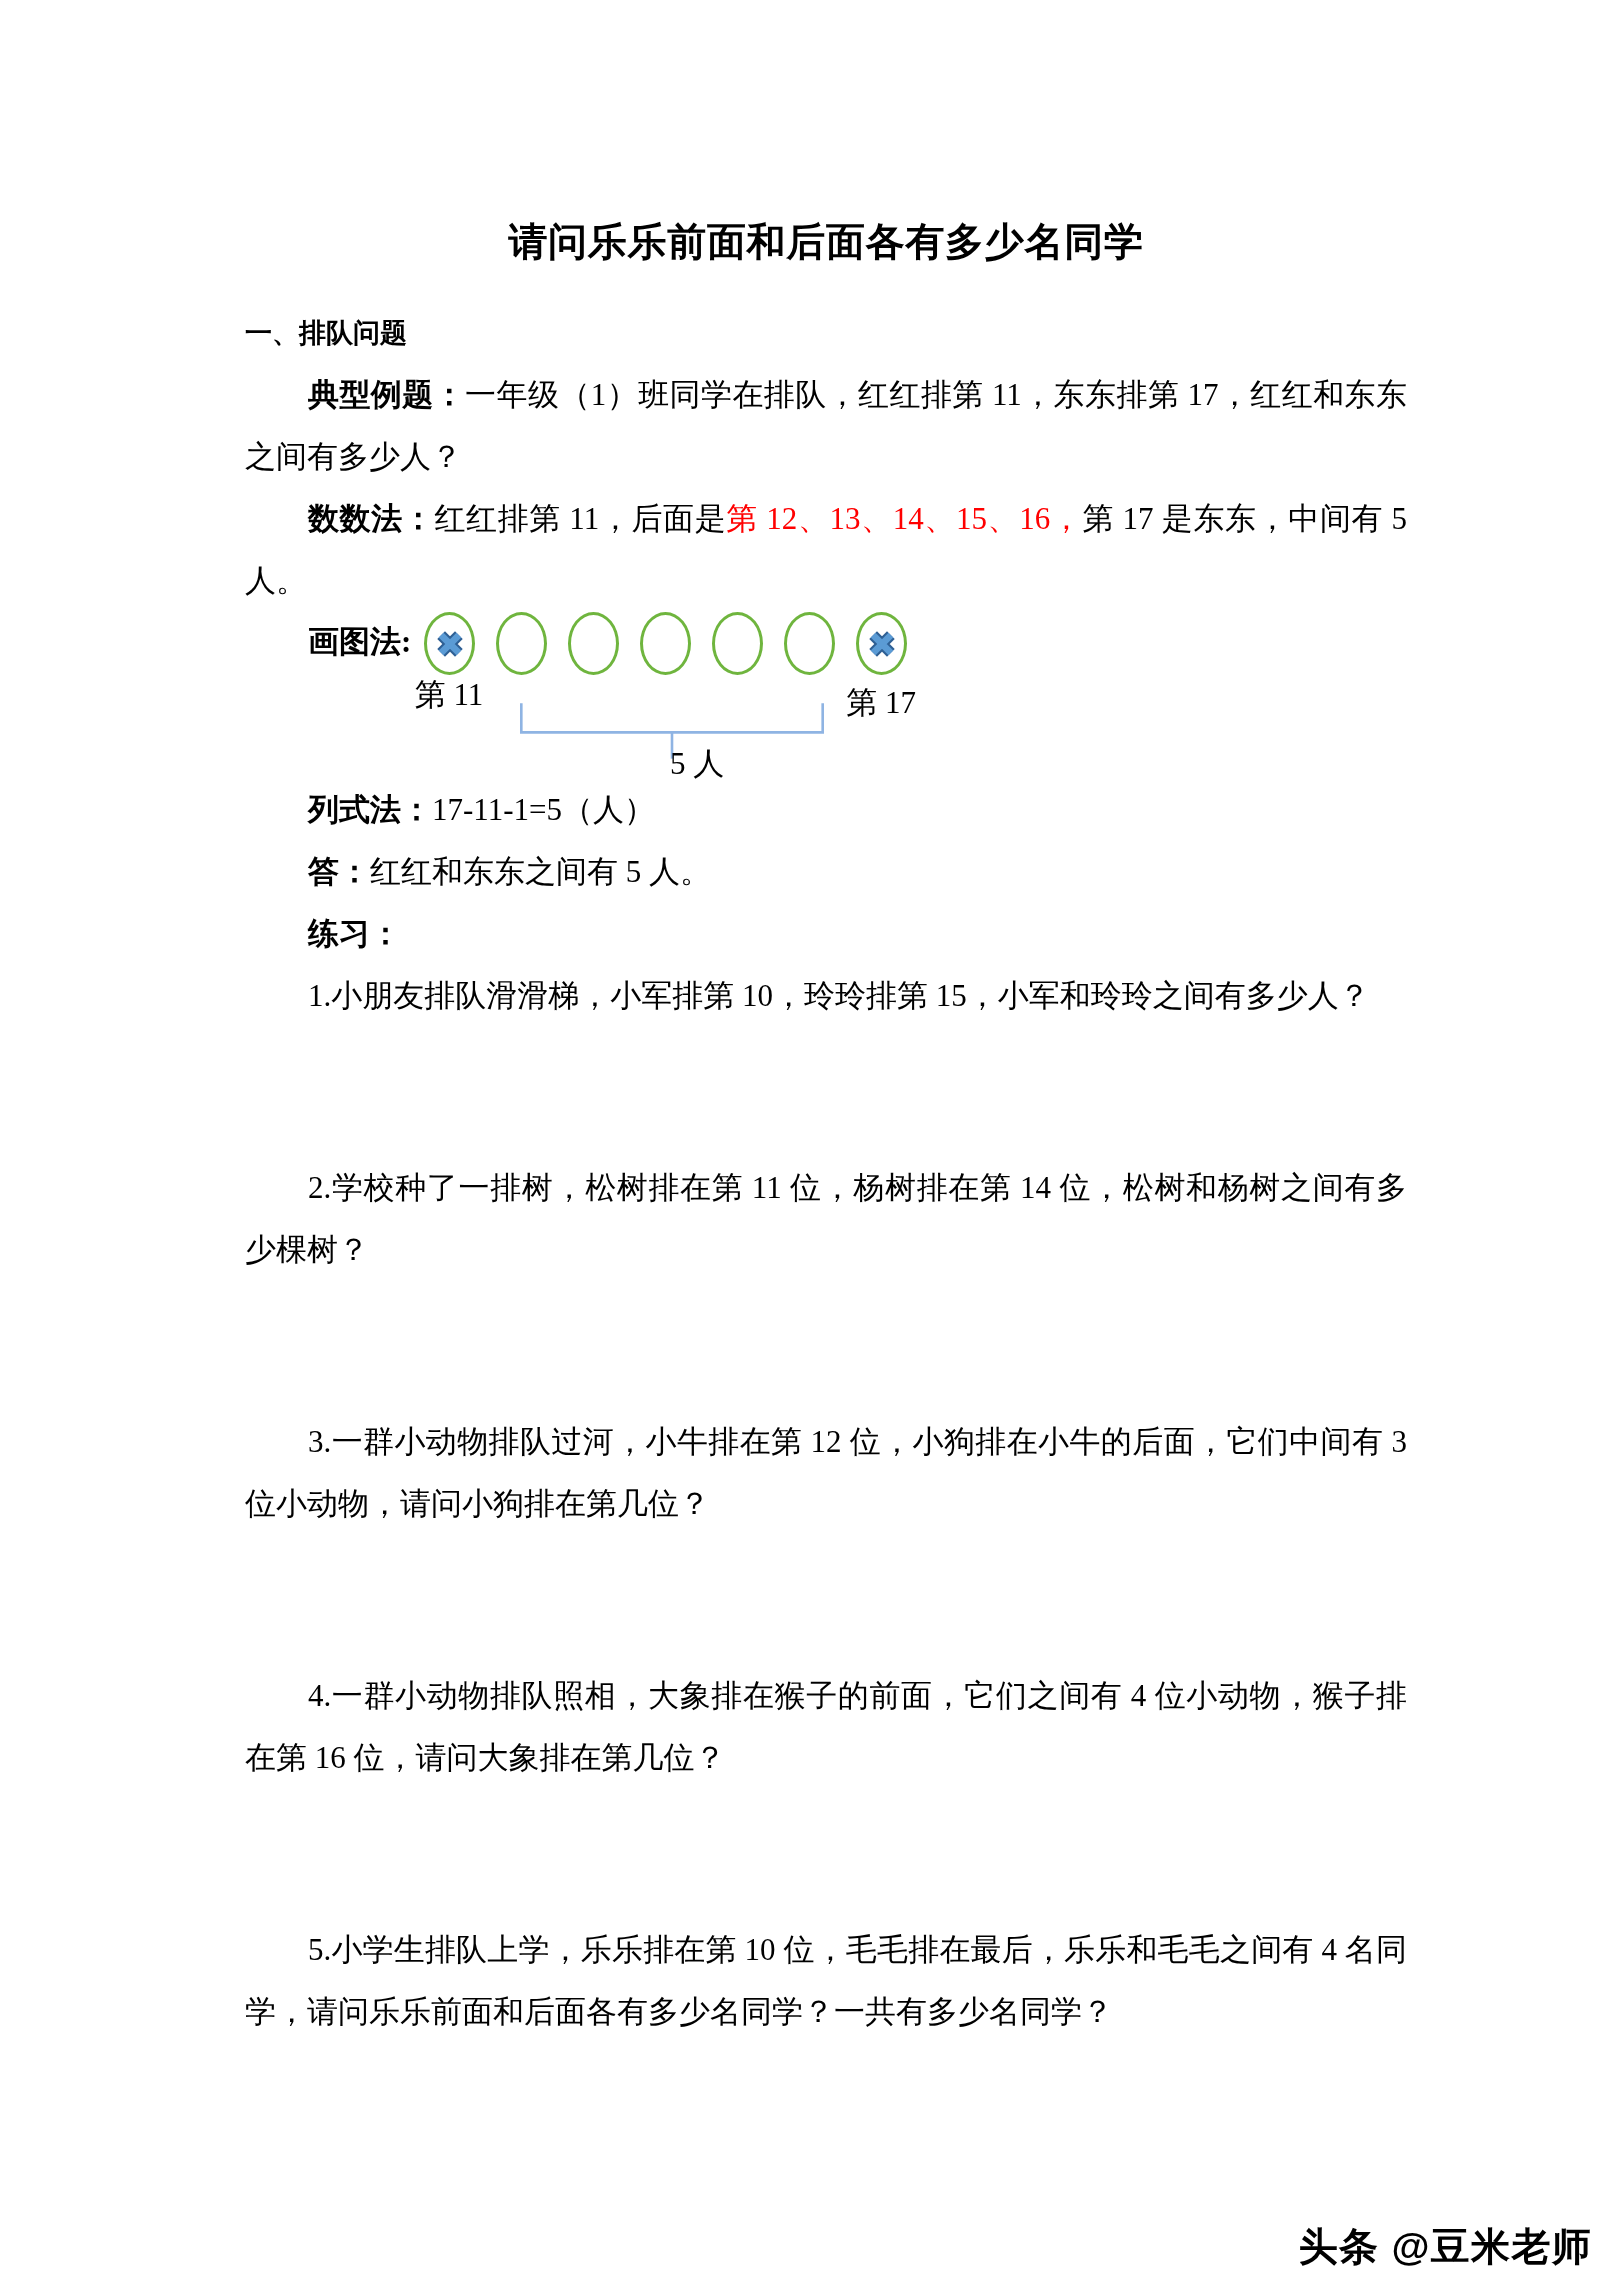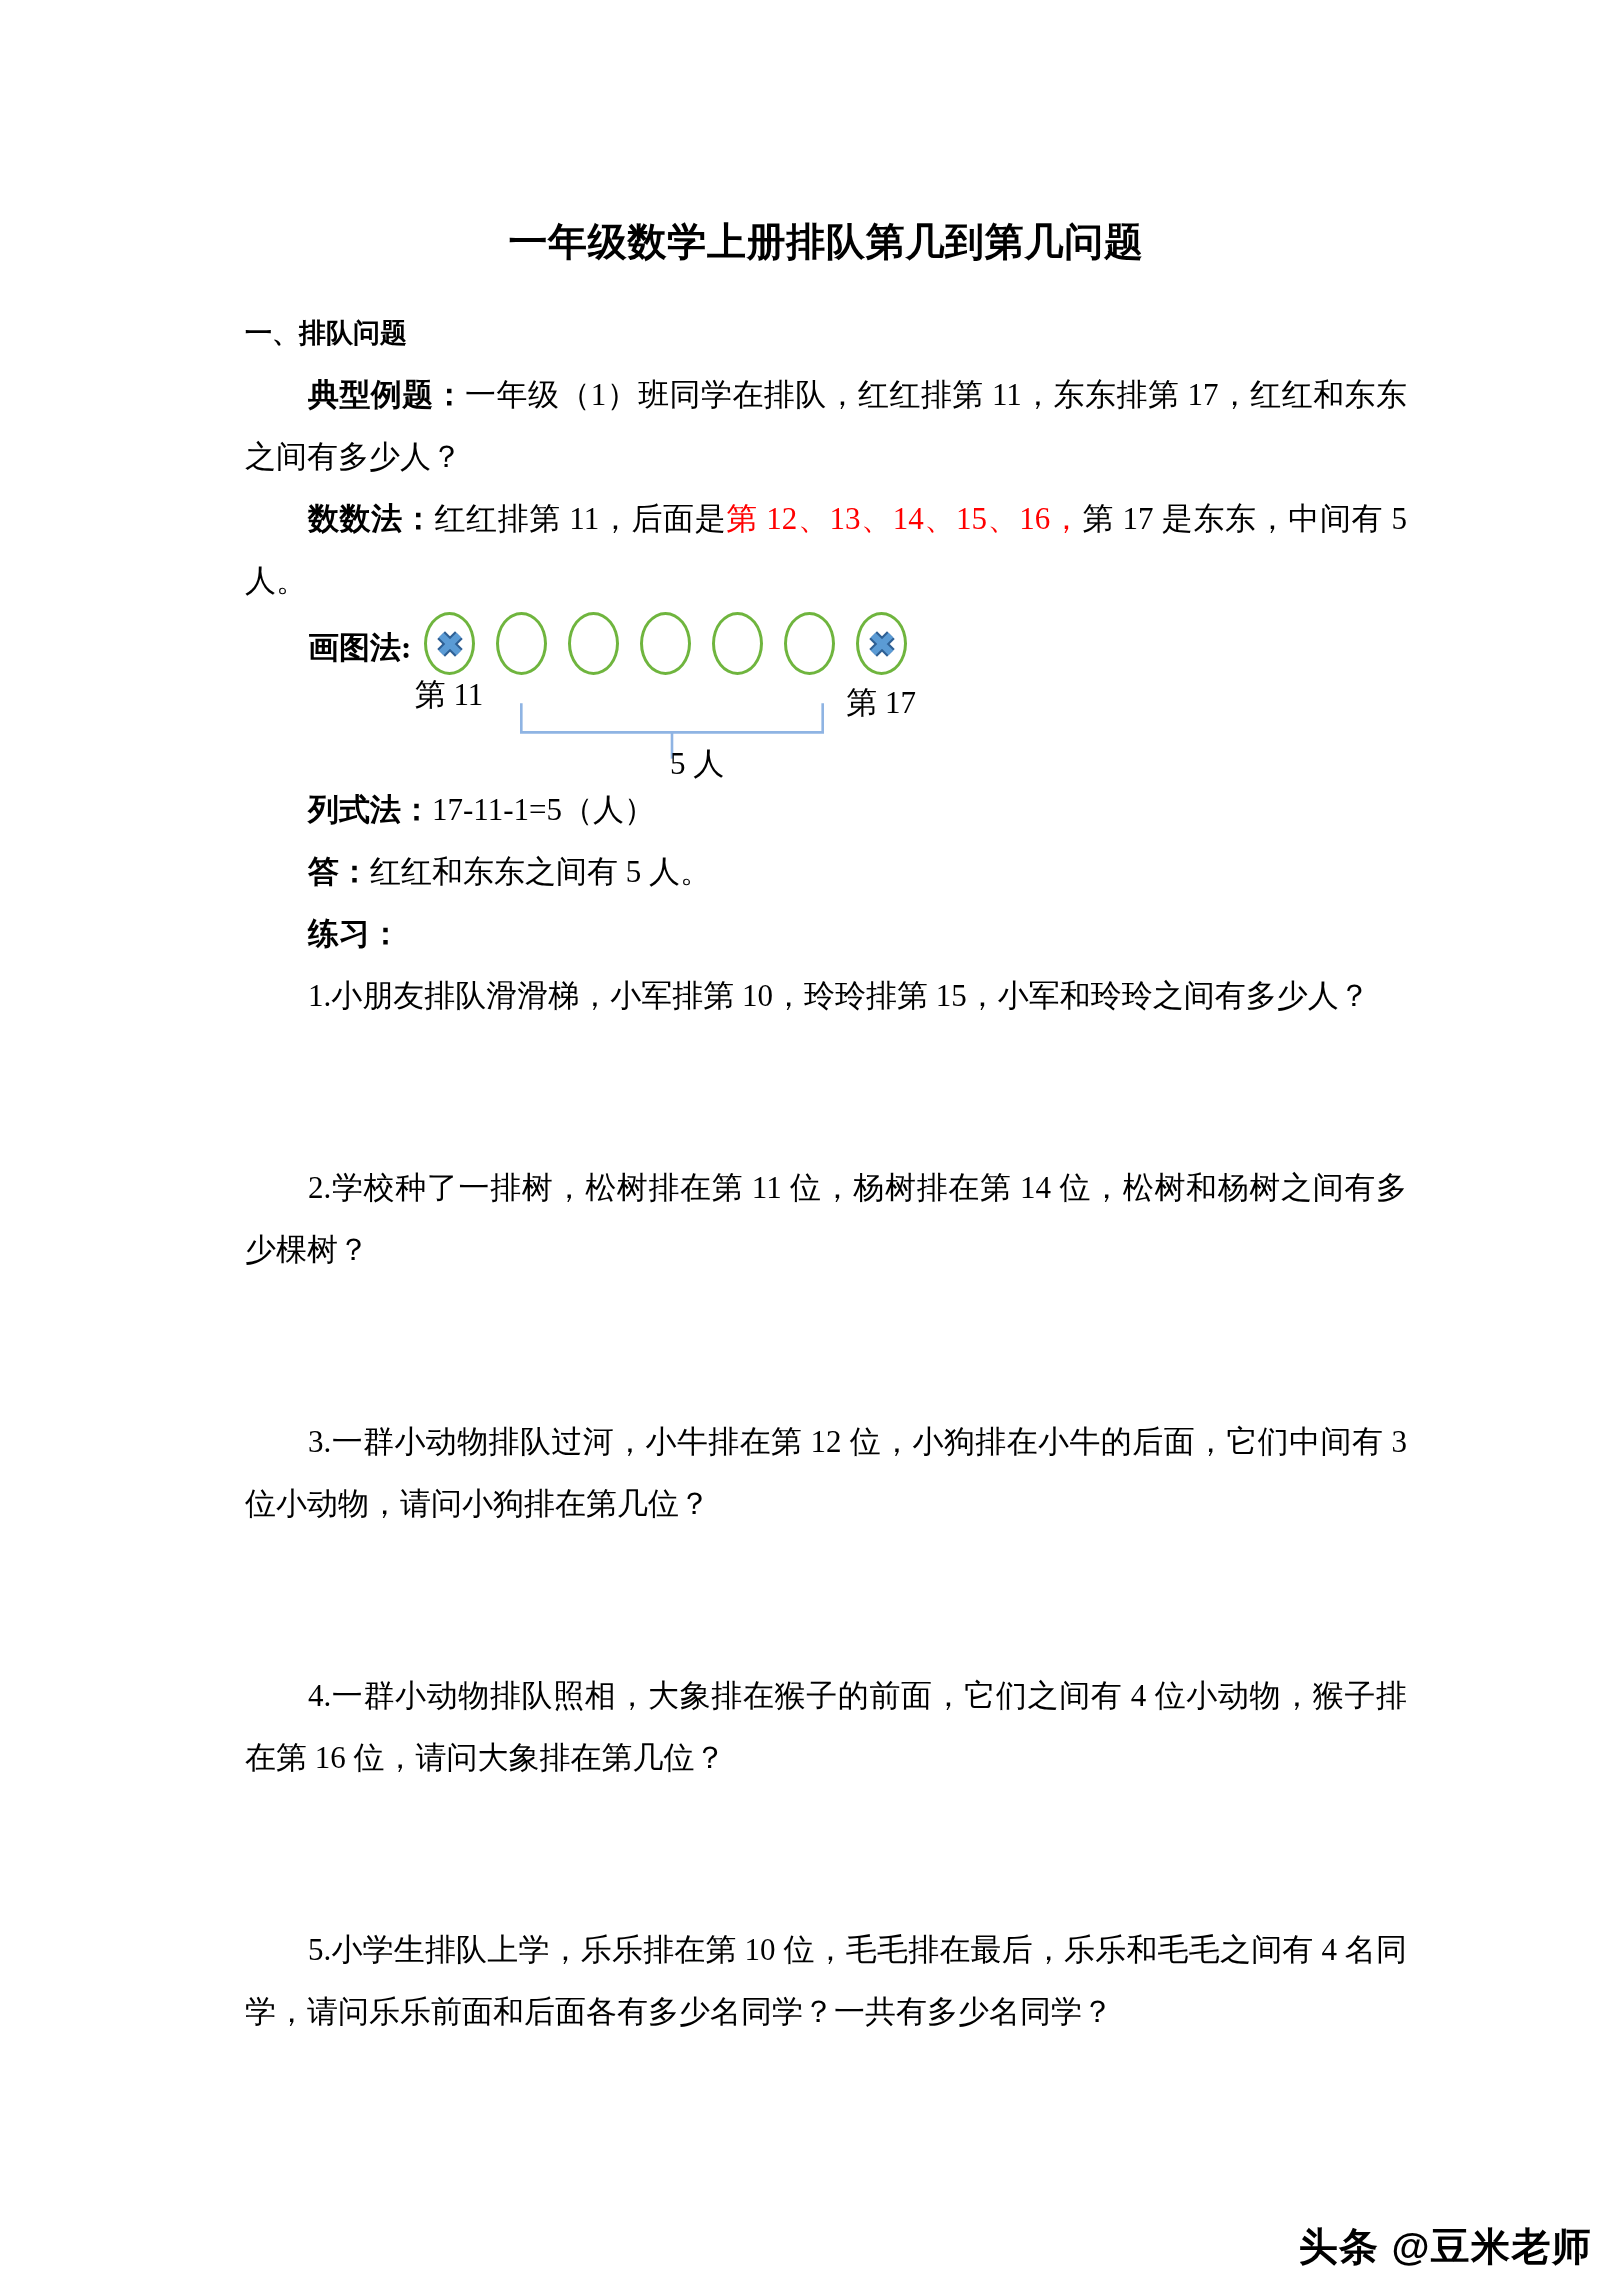--- a/index.html
+++ b/index.html
@@ -24,21 +24,21 @@
   .para{
     margin:0;line-height:62px;
     text-align:justify;text-indent:63px;
   }
   .para b{font-weight:bold;}
   .red{color:var(--red,#FF0000);}
   .problem{margin-top:130px;}
   .problem.first{margin-top:0;}
   
   .diagram{position:relative;height:167px;}
-  .d-label{position:absolute;left:63px;top:15px;font-weight:bold;}
+  .d-label{position:absolute;left:63px;top:9px;font-weight:bold;}
   .circles{position:absolute;left:179px;top:0;display:flex;gap:21px;}
   .circle{
     width:51px;height:63px;box-sizing:border-box;
     border:3.3px solid var(--circle-green,#6FB53E);
     border-radius:50%;background:#fff;
     display:flex;align-items:center;justify-content:center;
   }
   .circle svg{width:30px;height:30px;}
   .x-outline{stroke:var(--x-blue-dark,#2E5F94);stroke-width:16;fill:none;}
   .x-fill{stroke:var(--x-blue,#5B9BD5);stroke-width:10;fill:none;}
@@ -52,21 +52,21 @@
     position:absolute;top:2220px;right:31px;
     font-family:"Liberation Sans","DejaVu Sans",sans-serif;
     font-weight:bold;font-size:39px;letter-spacing:1.3px;white-space:nowrap;
   }
 </style>
 </head>
 <body>
 
 <div class="page">
 
-  <h1 class="title">一年级数学上册排队第几到第几问题</h1>
+  <h1 class="title">请问乐乐前面和后面各有多少名同学</h1>
 
   <h2 class="heading">一、排队问题</h2>
 
   <p class="para"><b>典型例题：</b><span>一年级（1）班同学在排队，红红排第 11，东东排第 17，红红和东东之间有多少人？</span></p>
 
   <p class="para"><b>数数法：</b><span>红红排第 11，后面是</span><span class="red">第 12、13、14、15、16，</span><span>第 17 是东东，中间有 5 人。</span></p>
 
   <div class="diagram">
     <b class="d-label">画图法:</b>
     <div class="circles">

